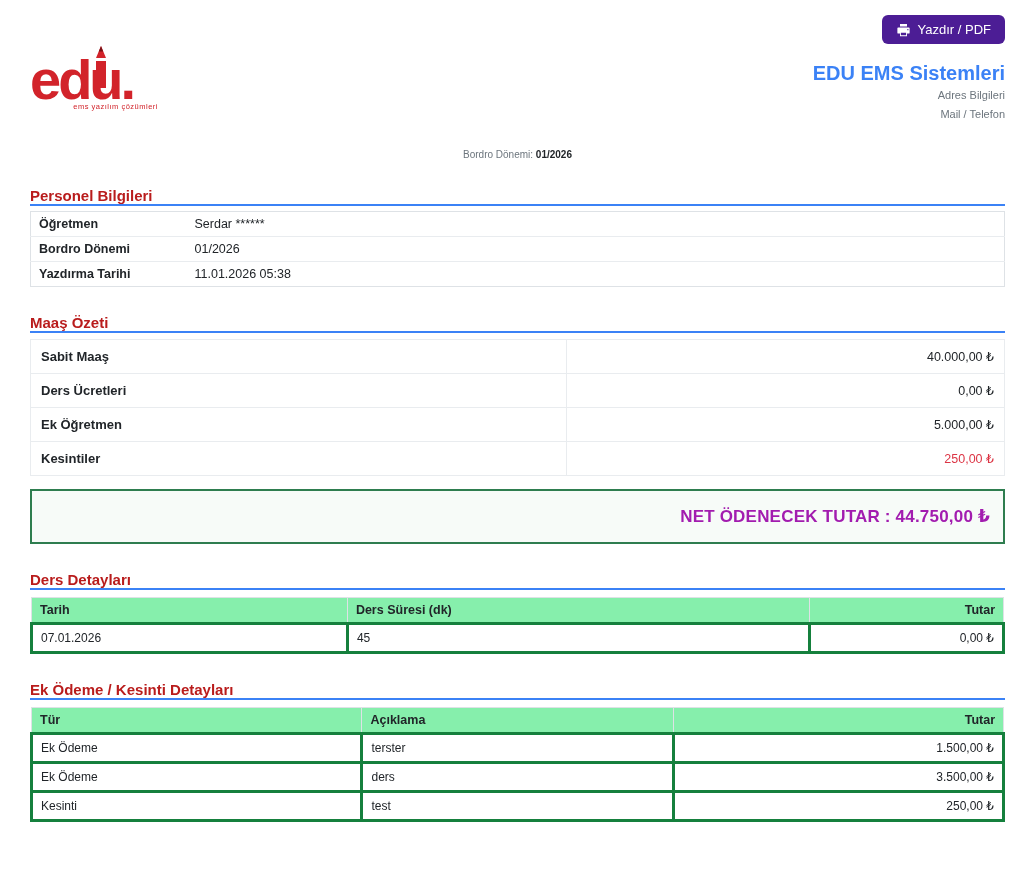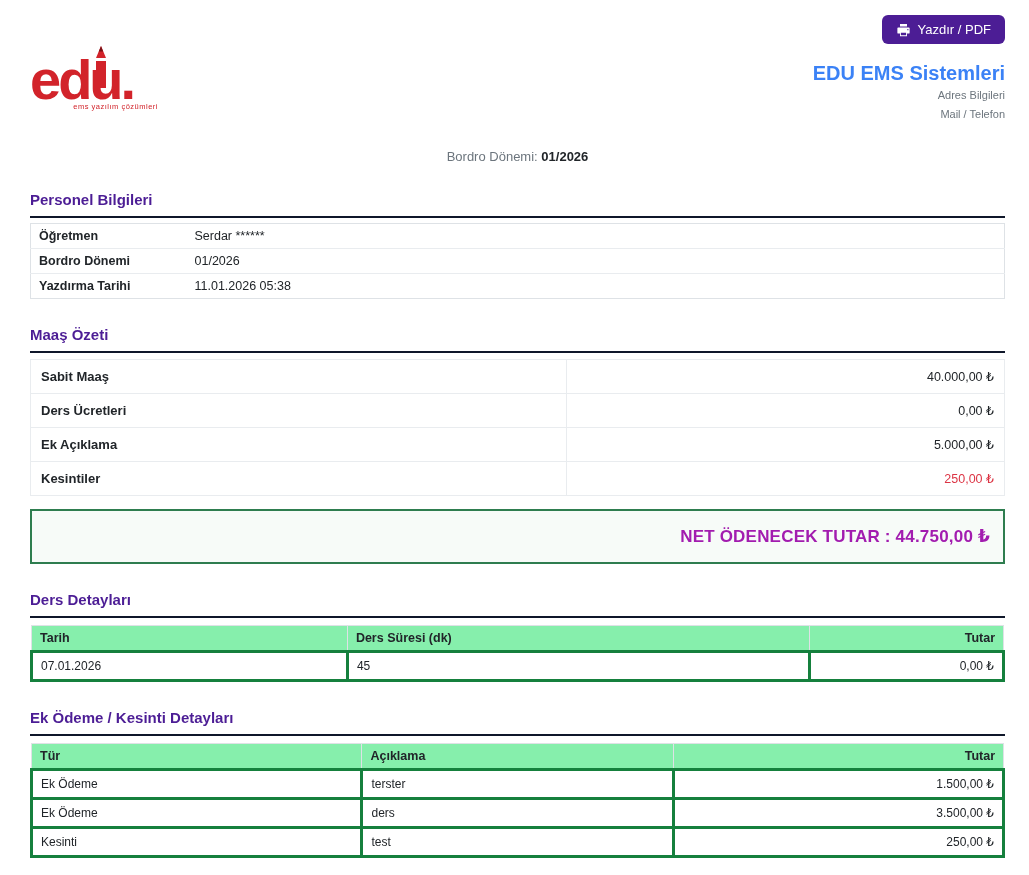--- a/index.html
+++ b/index.html
@@ -30,28 +30,28 @@
   }
   .logo-pencil { position:absolute; left:63px; top:-2px; }
   .logo-tagline { font-size:7.5px; color:#d2232a; text-align:right; width:128px; margin-top:-6px; letter-spacing:0.5px; }
   .company { text-align:right; padding-top:14px; }
   .company-name { font-size:20px; font-weight:bold; color:#3b82f6; }
   .company-sub { font-size:11px; color:#6c757d; margin-top:3px; line-height:1.45; }
 
   
   .title-block { text-align:center; margin-top:26px; }
   .doc-title { font-size:23px; font-weight:bold; color:#1c2430; letter-spacing:0.3px; }
-  .doc-subtitle { font-size:13px; color:#6c757d; margin-top:8px; }
+  .doc-subtitle { font-size:10px; color:#6c757d; margin-top:8px; }
   .doc-subtitle b { color:#212529; }
 
   
   .section { margin-top:27px; }
   .section-heading {
-    font-size:15px; font-weight:600; color:#4c1d95;
-    padding-bottom:8px; border-bottom:2px solid #0f172a;
+    font-size:15px; font-weight:600; color:#b91c1c;
+    padding-bottom:0; border-bottom:2px solid #3b82f6;
   }
 
   table { width:100%; border-collapse:collapse; }
 
   
   .info-table { margin-top:5px; border:1px solid #dee2e6; }
   .info-table td { border-top:1px solid #e9ecef; padding:5px 8px; font-size:12.5px; }
   .info-table tr:first-child td { border-top:none; }
   .info-table td.lbl { font-weight:bold; width:156px; }
 
@@ -149,21 +149,21 @@
     <tbody>
         <tr>
       <td class="lbl">Sabit Maaş</td>
       <td class="val">40.000,00 ₺</td>
     </tr>
     <tr>
       <td class="lbl">Ders Ücretleri</td>
       <td class="val">0,00 ₺</td>
     </tr>
     <tr>
-      <td class="lbl">Ek Açıklama</td>
+      <td class="lbl">Ek Öğretmen</td>
       <td class="val">5.000,00 ₺</td>
     </tr>
     <tr>
       <td class="lbl">Kesintiler</td>
       <td class="val neg">250,00 ₺</td>
     </tr>
   </tbody>
     </table>
 </div>
 

